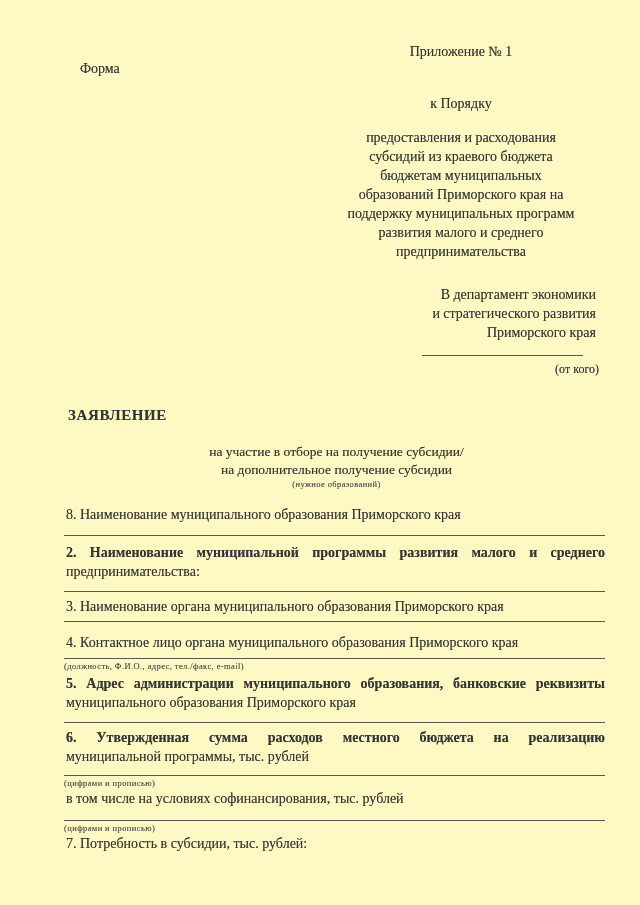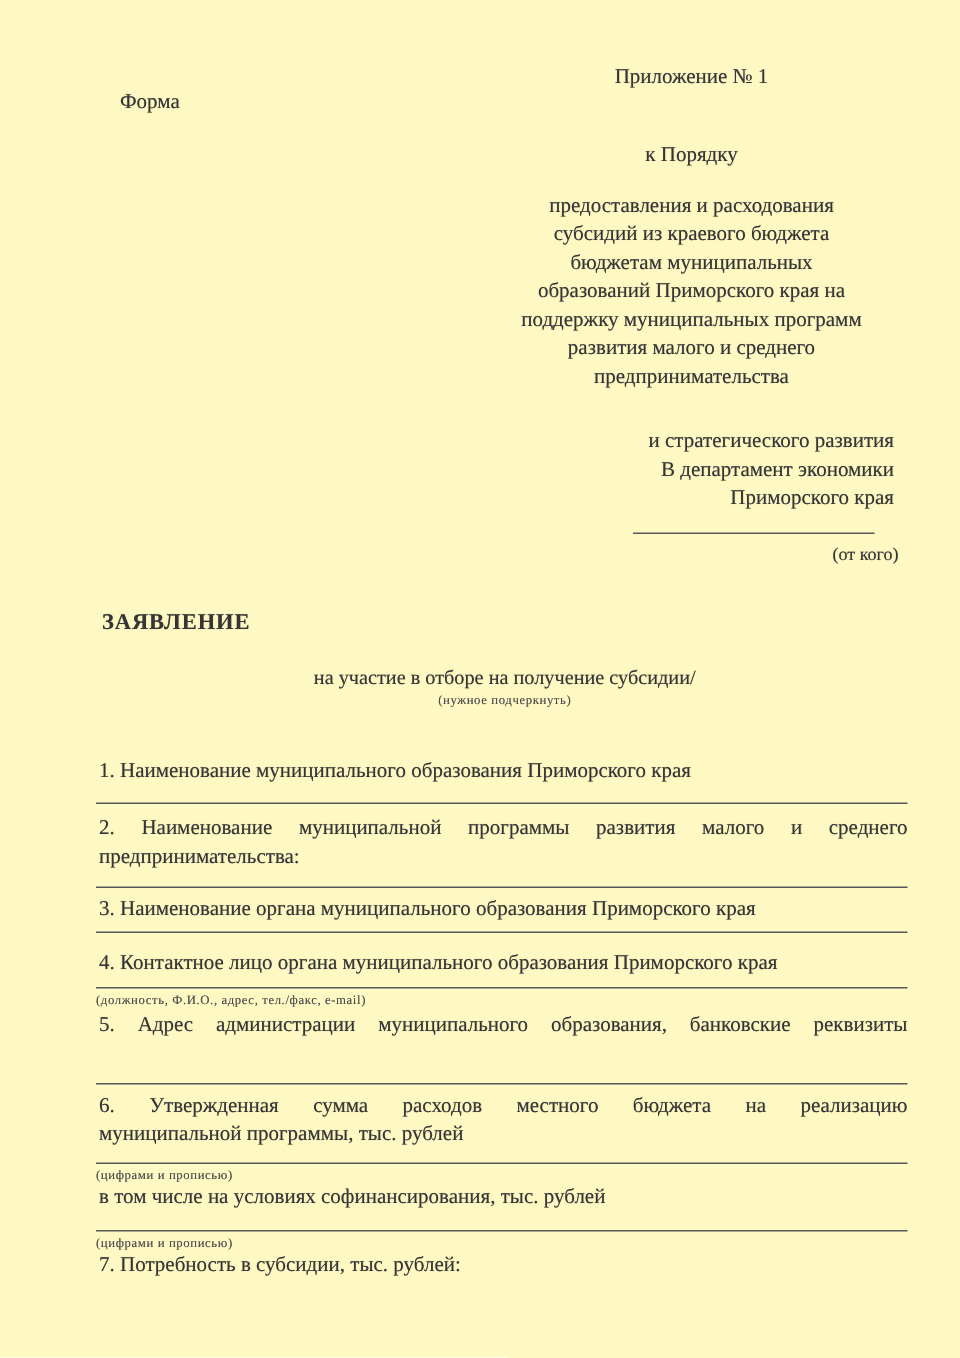--- a/index.html
+++ b/index.html
@@ -74,20 +74,21 @@
 
   .field {
     left: 66px; width: 539px;
     font-size: 14px;
     line-height: 19px;
   }
   .fline { display: block; }
   .fline.j {
     text-align: justify;
     text-align-last: justify;
+    font-weight: bold;
   }
   .field-rule { left: 64px; width: 541px; }
   .field-caption {
     left: 64px; width: 541px;
     text-align: left;
   }
 </style>
 </head>
 <body>
 
@@ -102,37 +103,38 @@
     <div>предоставления и расходования</div>
     <div>субсидий из краевого бюджета</div>
     <div>бюджетам муниципальных</div>
     <div>образований Приморского края на</div>
     <div>поддержку муниципальных программ</div>
     <div>развития малого и среднего</div>
     <div>предпринимательства</div>
   </div>
 
   <div class="abs addressee">
+    <div>В департамент экономики</div>
     <div>и стратегического развития</div>
-    <div>В департамент экономики</div>
     <div>Приморского края</div>
   </div>
 
   <div class="abs rule from-rule"></div>
   <div class="abs from-caption">(от кого)</div>
 
   <div class="abs doc-title">ЗАЯВЛЕНИЕ</div>
 
   <div class="abs doc-subtitle">
     <div>на участие в отборе на получение субсидии/</div>
-    <div class="tiny-note">(нужное подчеркнуть)</div>
+    <div>на дополнительное получение субсидии</div>
+    <div class="tiny-note">(нужное образований)</div>
   </div>
 
   <div class="abs field" style="top:505px">
-    <span class="fline">1. Наименование муниципального образования Приморского края</span>
+    <span class="fline">8. Наименование муниципального образования Приморского края</span>
   </div>
   <div class="abs rule field-rule" style="top:535px"></div>
 
   <div class="abs field" style="top:543px">
     <span class="fline j">2. Наименование муниципальной программы развития малого и среднего</span>
     <span class="fline">предпринимательства:</span>
   </div>
   <div class="abs rule field-rule" style="top:591px"></div>
 
   <div class="abs field" style="top:597px">
@@ -141,20 +143,21 @@
   <div class="abs rule field-rule" style="top:621px"></div>
 
   <div class="abs field" style="top:633px">
     <span class="fline">4. Контактное лицо органа муниципального образования Приморского края</span>
   </div>
   <div class="abs rule field-rule" style="top:658px"></div>
   <div class="abs field-caption tiny-note" style="top:661px">(должность, Ф.И.О., адрес, тел./факс, e-mail)</div>
 
   <div class="abs field" style="top:674px">
     <span class="fline j">5. Адрес администрации муниципального образования, банковские реквизиты</span>
+    <span class="fline">муниципального образования Приморского края</span>
   </div>
   <div class="abs rule field-rule" style="top:722px"></div>
 
   <div class="abs field" style="top:728px">
     <span class="fline j">6. Утвержденная сумма расходов местного бюджета на реализацию</span>
     <span class="fline">муниципальной программы, тыс. рублей</span>
   </div>
   <div class="abs rule field-rule" style="top:775px"></div>
   <div class="abs field-caption tiny-note" style="top:778px">(цифрами и прописью)</div>
 

